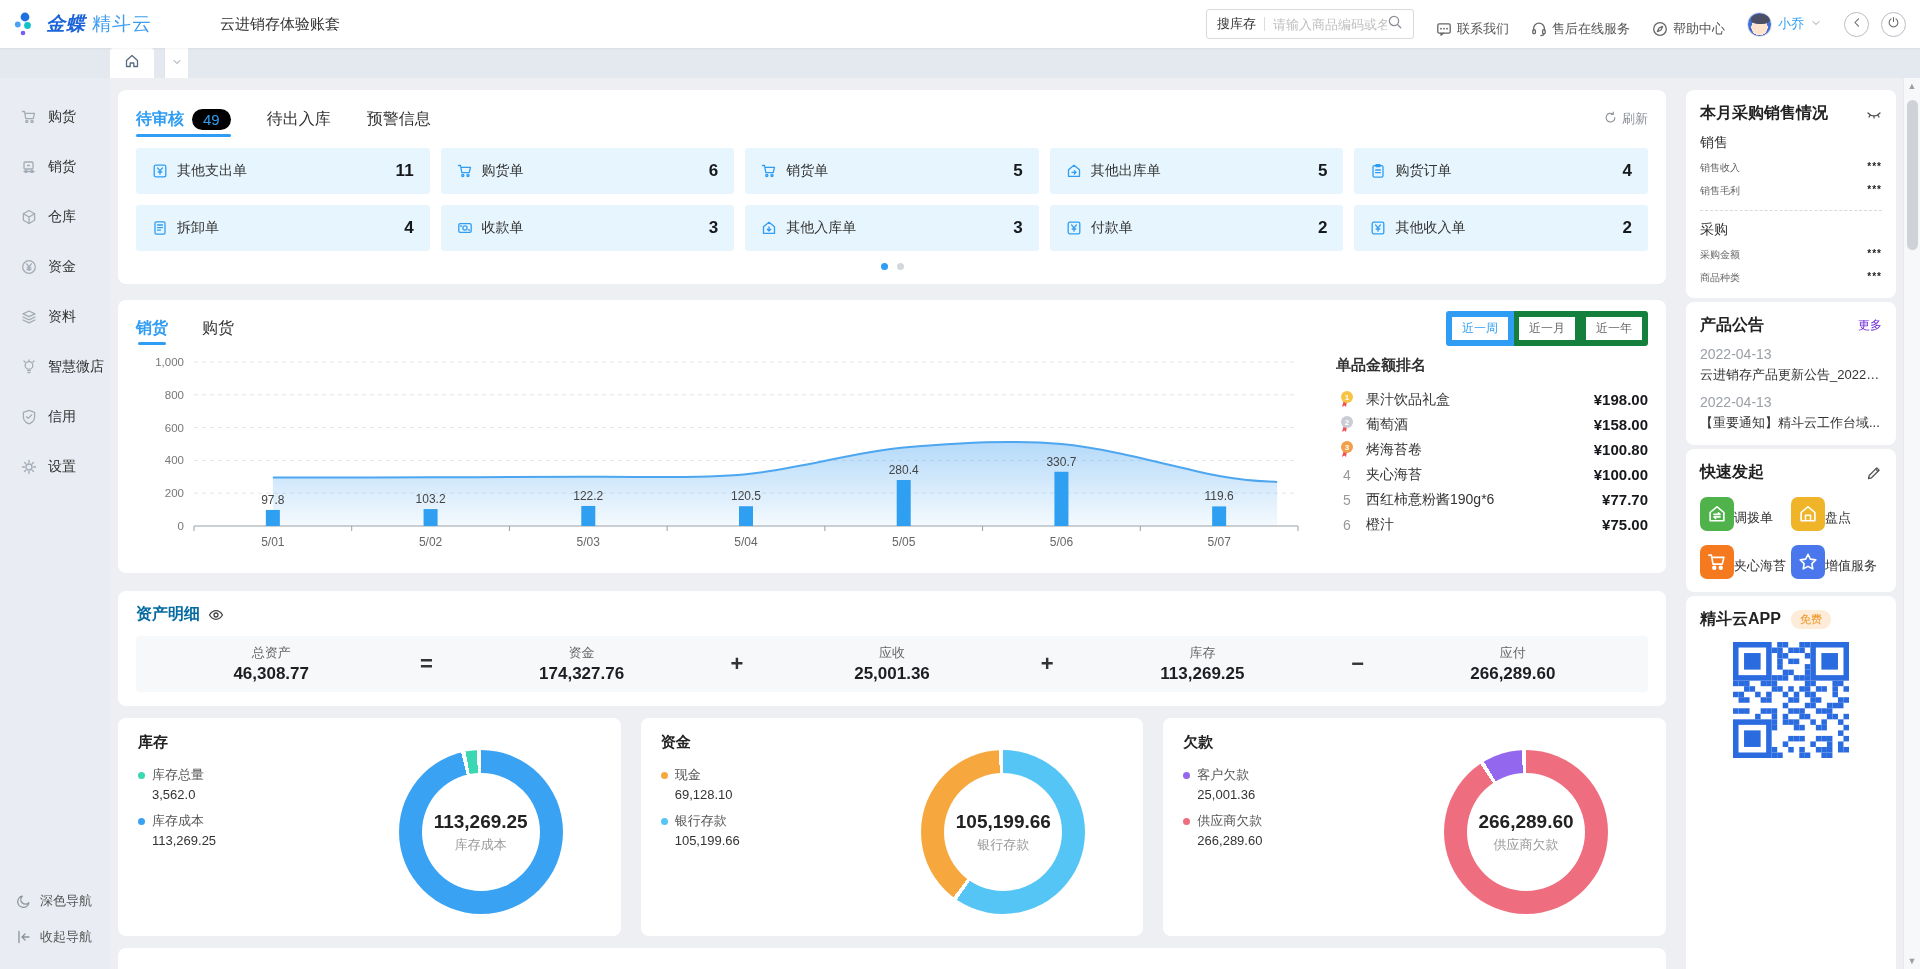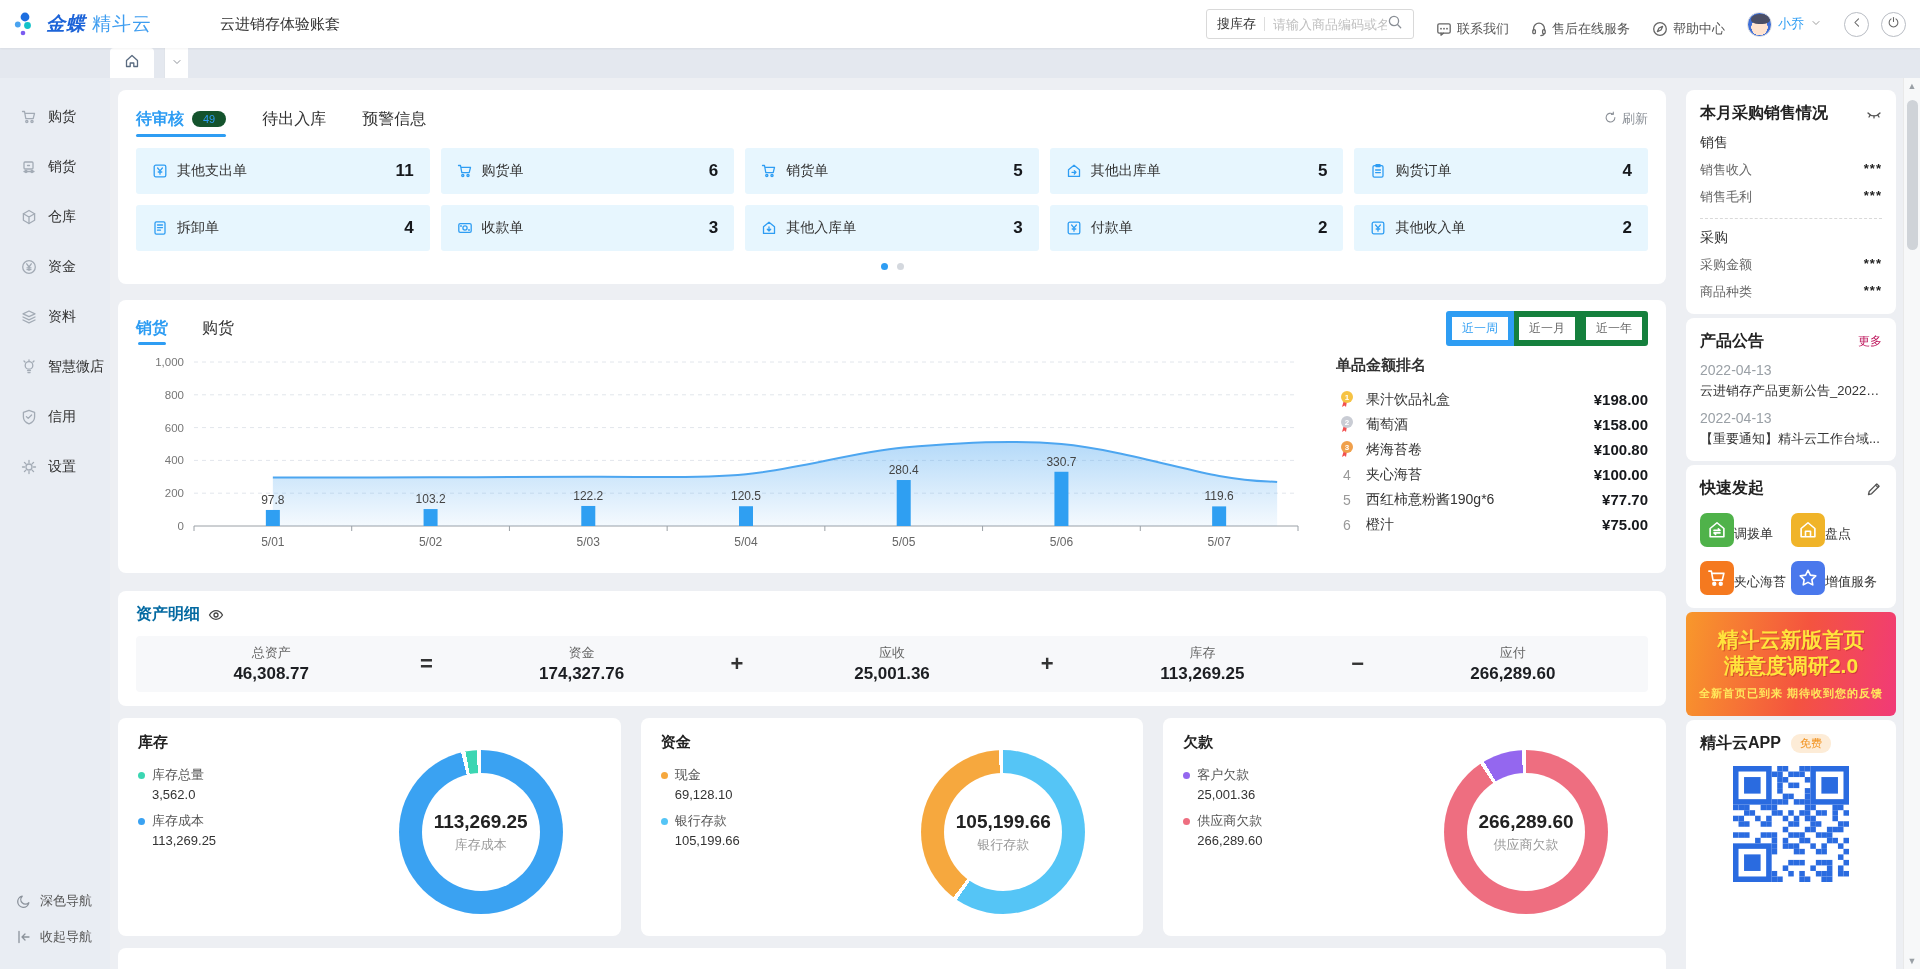--- a/index.html
+++ b/index.html
@@ -43,21 +43,21 @@
 
   .main { flex:1; padding:12px 0 0 8px; overflow:hidden; display:flex; flex-direction:column; }
   .card { background:#fff; border-radius:8px; }
 
   
   .pending-card { padding:13px 18px 8px; height:194px; flex:0 0 auto; }
   .ptabs { display:flex; align-items:center; height:32px; }
   .ptab { font-size:16px; color:#333; margin-right:36px; cursor:pointer; display:flex; align-items:center; position:relative; height:32px; }
   .ptab.active { color:#2e9df3; font-weight:bold; }
   .ptab.active:after { content:""; position:absolute; left:0; right:0; bottom:-2px; height:3px; background:#2e9df3; border-radius:2px; }
-  .pbadge { margin-left:8px; background:#14532d; color:#2e9df3; font-size:11px; font-weight:normal; border-radius:11px; padding:2px 11px; }
+  .pbadge { margin-left:8px; background:#000000; color:#2e9df3; font-size:15px; font-weight:normal; border-radius:11px; padding:2px 11px; }
   .refresh { margin-left:auto; display:flex; align-items:center; gap:5px; font-size:13px; color:#8a8f96; cursor:pointer; }
   .tile-grid { margin-top:13px; display:grid; grid-template-columns:repeat(5,1fr); gap:11px; }
   .tile { background:#e7f6fe; border-radius:3px; height:46px; display:flex; align-items:center; padding:0 16px; cursor:pointer; }
   .tile .ic { color:#2e9df3; display:inline-flex; }
   .tile-label { margin-left:9px; font-size:14px; color:#333; }
   .tile-count { margin-left:auto; font-size:17px; font-weight:bold; color:#16181c; }
   .dots { display:flex; justify-content:center; gap:9px; margin-top:12px; }
   .dot { width:7px; height:7px; border-radius:50%; background:#d4d8de; cursor:pointer; }
   .dot.active { background:#2e9df3; }
 
@@ -108,28 +108,28 @@
 
   .partial-card { margin-top:12px; flex:1; border-radius:8px 8px 0 0; }
 
   
   .rightbar { width:210px; flex:0 0 auto; margin:12px 7px 0 20px; display:flex; flex-direction:column; gap:4px; overflow:hidden; }
   .rb-card { background:#fff; border-radius:8px; padding:13px 14px; }
   .rb-head { display:flex; align-items:center; }
   .rb-title { font-size:16px; font-weight:bold; color:#222; }
   .rb-head .ic { margin-left:auto; color:#555; cursor:pointer; display:inline-flex; }
   .sum-group-label { font-size:14px; color:#333; margin-top:10px; }
-  .sum-row { display:flex; margin-top:9px; font-size:13px; }
+  .sum-row { display:flex; margin-top:9px; font-size:10px; }
   .sum-row .lab { color:#666; }
   .sum-row .val { margin-left:auto; font-weight:bold; color:#222; letter-spacing:1px; }
   .sum-divider { border-top:1px dashed #d9d9d9; margin:12px 0 2px; }
   .ann-item { margin-top:10px; cursor:pointer; }
   .ann-date { font-size:14px; color:#9aa0a6; }
   .ann-text { font-size:13px; color:#333; margin-top:4px; white-space:nowrap; overflow:hidden; text-overflow:ellipsis; }
-  .more-link { margin-left:auto; font-size:12px; color:#be185d; cursor:pointer; }
+  .more-link { margin-left:auto; font-size:12px; color:#6d28d9; cursor:pointer; }
   .quick-grid { display:grid; grid-template-columns:1fr 1fr; row-gap:14px; margin-top:14px; }
   .q-item { display:flex; flex-direction:row; align-items:center; cursor:pointer; }
   .q-ic { width:34px; height:34px; border-radius:7px; display:flex; align-items:center; justify-content:center; color:#fff; }
   .q-label { font-size:13px; color:#333; margin-top:7px; }
   .banner { height:104px; border-radius:6px; background:linear-gradient(100deg,#f8982b 0%,#f4543f 55%,#f13a78 100%); display:flex; flex-direction:column; align-items:center; justify-content:center; cursor:pointer; overflow:hidden; position:relative; }
   .bn1 { font-size:21px; font-weight:bold; color:#ffe43c; text-shadow:1px 1px 0 rgba(180,40,40,.5); line-height:26px; }
   .bn3 { font-size:11px; font-weight:bold; color:#ffe85c; margin-top:7px; letter-spacing:1px; }
   .app-card { flex:1; border-radius:8px 8px 0 0; overflow:hidden; }
   .free-badge { margin-left:10px; background:#fdecd7; color:#f29423; font-size:11px; border-radius:9px; padding:2px 9px; }
   .qr-wrap { margin:12px auto 0; width:116px; }
@@ -803,25 +803,20 @@
               <div class="q-ic" style="background: rgb(74, 120, 236);">
                 <svg width="20" height="20" viewBox="0 0 16 16" fill="none" stroke="currentColor" stroke-width="1.3" stroke-linecap="round" stroke-linejoin="round">
                   <path d="M8 1.8l1.9 3.9 4.3.6-3.1 3 .7 4.2L8 11.5l-3.8 2 .7-4.2-3.1-3 4.3-.6z"></path>
                 </svg>
               </div>
               <div class="q-label">增值服务</div>
             </div>
           </div>
       </div>
 
-      <div class="banner">
-        <div class="bn1">精斗云新版首页</div>
-        <div class="bn1">满意度调研2.0</div>
-        <div class="bn3">全新首页已到来    期待收到您的反馈</div>
-      </div>
 
       <div class="rb-card app-card">
         <div class="rb-head" style="justify-content:flex-start;text-align:center;">
           <span class="rb-title">精斗云APP</span>
           <span class="free-badge">免费</span>
         </div>
         <div class="qr-wrap" id="qr-code"><svg width="116" height="116" viewBox="0 0 115.5 115.5">
               <rect x="0" y="38.5" width="5.5" height="5.5" fill="#2a6be0"></rect>
               <rect x="0" y="49.5" width="5.5" height="5.5" fill="#2a6be0"></rect>
               <rect x="0" y="66" width="5.5" height="5.5" fill="#2a6be0"></rect>

